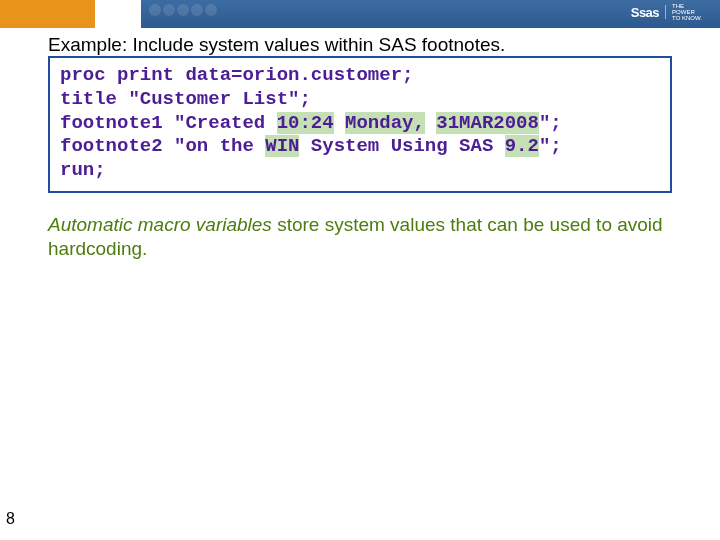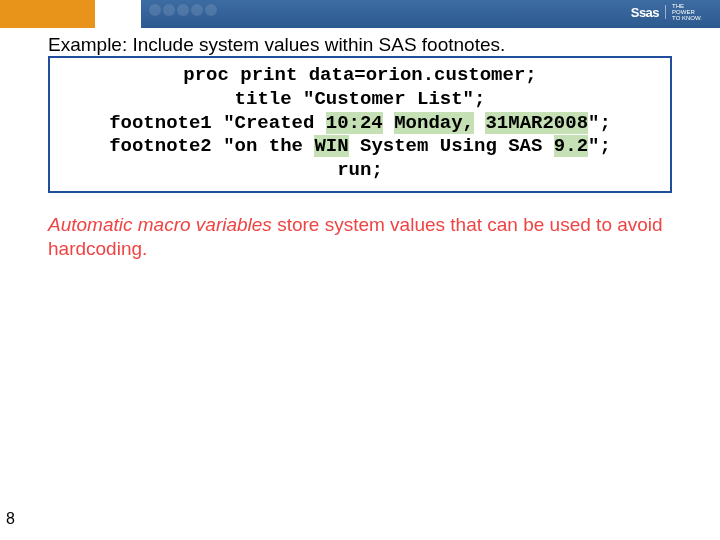--- a/index.html
+++ b/index.html
@@ -87,29 +87,28 @@
     }
     .code-box {
       border: 2.5px solid #1f4e9c;
       padding: 6px 10px 8px 10px;
       margin-bottom: 20px;
       font-family: "Courier New", Courier, monospace;
       font-size: 19px;
       font-weight: bold;
       line-height: 1.25;
       white-space: pre;
-      color: #000000;
-      text-align: center;
+      color: #4c1d95;
     }
     .code-box .hl {
       background: #c5e0b4;
       padding: 0 0;
     }
     .explain-text {
-      color: #ef4444;
+      color: #4d7c0f;
       font-size: 19px;
       line-height: 1.3;
     }
     .explain-text .italic {
       font-style: italic;
     }
     .slide-number {
       position: absolute;
       left: 6px;
       bottom: 12px;

